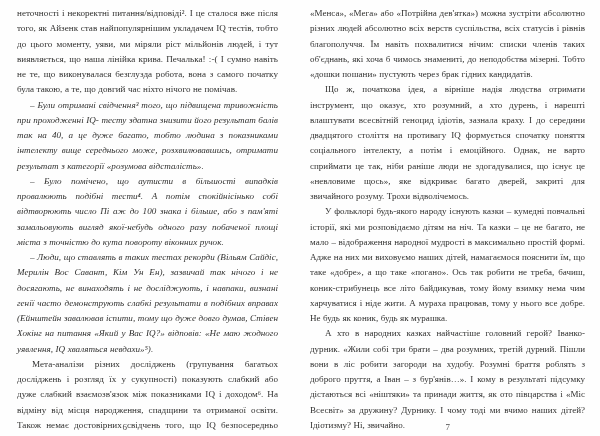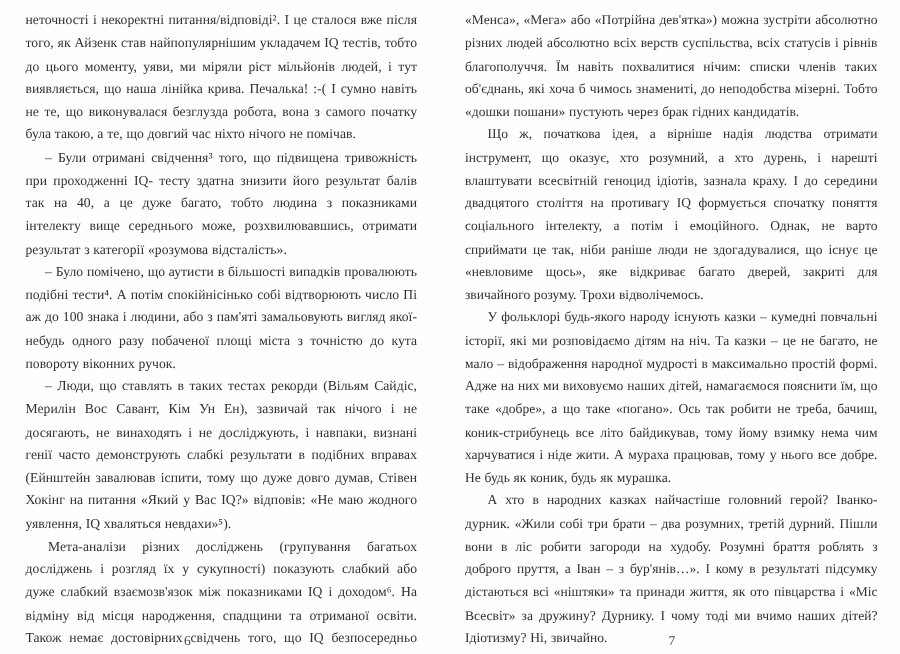--- a/index.html
+++ b/index.html
@@ -39,21 +39,21 @@
     word-spacing: 0.2px;
     color: #30302f;
   }
   .page-right .colbody { font-size: 9.0px; }
 
   .para {
     margin: 0;
     text-indent: 15px;
   }
   .para.nofirst { text-indent: 0; }
-  .para.dash { text-indent: 13px; }
+  .para.dash { text-indent: 13px; font-style: italic; }
 
   .folio {
     position: absolute;
     bottom: 4px;
     width: 100%;
     left: 0;
     text-align: center;
     font-size: 9px;
     color: #4a4a4a;
     letter-spacing: 0.3px;
@@ -69,21 +69,21 @@
 </style>
 </head>
 <body>
 
 <div class="spread">
 
   <div class="page page-left">
     <div class="colbody">
       <p class="para nofirst">неточності і некоректні питання/відповіді². І це сталося вже після того, як Айзенк став найпопулярнішим укладачем IQ тестів, тобто до цього моменту, уяви, ми міряли ріст мільйонів людей, і тут виявляється, що наша лінійка крива. Печалька! :-( І сумно навіть не те, що виконувалася безглузда робота, вона з самого початку була такою, а те, що довгий час ніхто нічого не помічав.</p>
       <p class="para dash">– Були отримані свідчення³ того, що підвищена тривожність при проходженні IQ- тесту здатна знизити його результат балів так на 40, а це дуже багато, тобто людина з показниками інтелекту вище середнього може, розхвилювавшись, отримати результат з категорії «розумова відсталість».</p>
-      <p class="para dash">– Було помічено, що аутисти в більшості випадків провалюють подібні тести⁴. А потім спокійнісінько собі відтворюють число Пі аж до 100 знака і людини, або з пам'яті замальовують вигляд якої-небудь одного разу побаченої площі міста з точністю до кута повороту віконних ручок.</p>
+      <p class="para dash">– Було помічено, що аутисти в більшості випадків провалюють подібні тести⁴. А потім спокійнісінько собі відтворюють число Пі аж до 100 знака і більше, або з пам'яті замальовують вигляд якої-небудь одного разу побаченої площі міста з точністю до кута повороту віконних ручок.</p>
       <p class="para dash">– Люди, що ставлять в таких тестах рекорди (Вільям Сайдіс, Мерилін Вос Савант, Кім Ун Ен), зазвичай так нічого і не досягають, не винаходять і не досліджують, і навпаки, визнані генії часто демонструють слабкі результати в подібних вправах (Ейнштейн завалював іспити, тому що дуже довго думав, Стівен Хокінг на питання «Який у Вас IQ?» відповів: «Не маю жодного уявлення, IQ хваляться невдахи»⁵).</p>
       <p class="para">Мета-аналізи різних досліджень (групування багатьох досліджень і розгляд їх у сукупності) показують слабкий або дуже слабкий взаємозв'язок між показниками IQ і доходом⁶. На відміну від місця народження, спадщини та отриманої освіти. Також немає достовірних свідчень того, що IQ безпосередньо впливає на успіхи в роботі і задоволеність життям. І серед членів спільнот для людей з дуже високим IQ (наприклад,</p>
     </div>
     <div class="folio">6</div>
   </div>
 
   <div class="page page-right">
     <div class="colbody">
       <p class="para nofirst">«Менса», «Мега» або «Потрійна дев'ятка») можна зустріти абсолютно різних людей абсолютно всіх верств суспільства, всіх статусів і рівнів благополуччя. Їм навіть похвалитися нічим: списки членів таких об'єднань, які хоча б чимось знамениті, до неподобства мізерні. Тобто «дошки пошани» пустують через брак гідних кандидатів.</p>
       <p class="para">Що ж, початкова ідея, а вірніше надія людства отримати інструмент, що оказує, хто розумний, а хто дурень, і нарешті влаштувати всесвітній геноцид ідіотів, зазнала краху. І до середини двадцятого століття на противагу IQ формується спочатку поняття соціального інтелекту, а потім і емоційного. Однак, не варто сприймати це так, ніби раніше люди не здогадувалися, що існує це «невловиме щось», яке відкриває багато дверей, закриті для звичайного розуму. Трохи відволічемось.</p>

